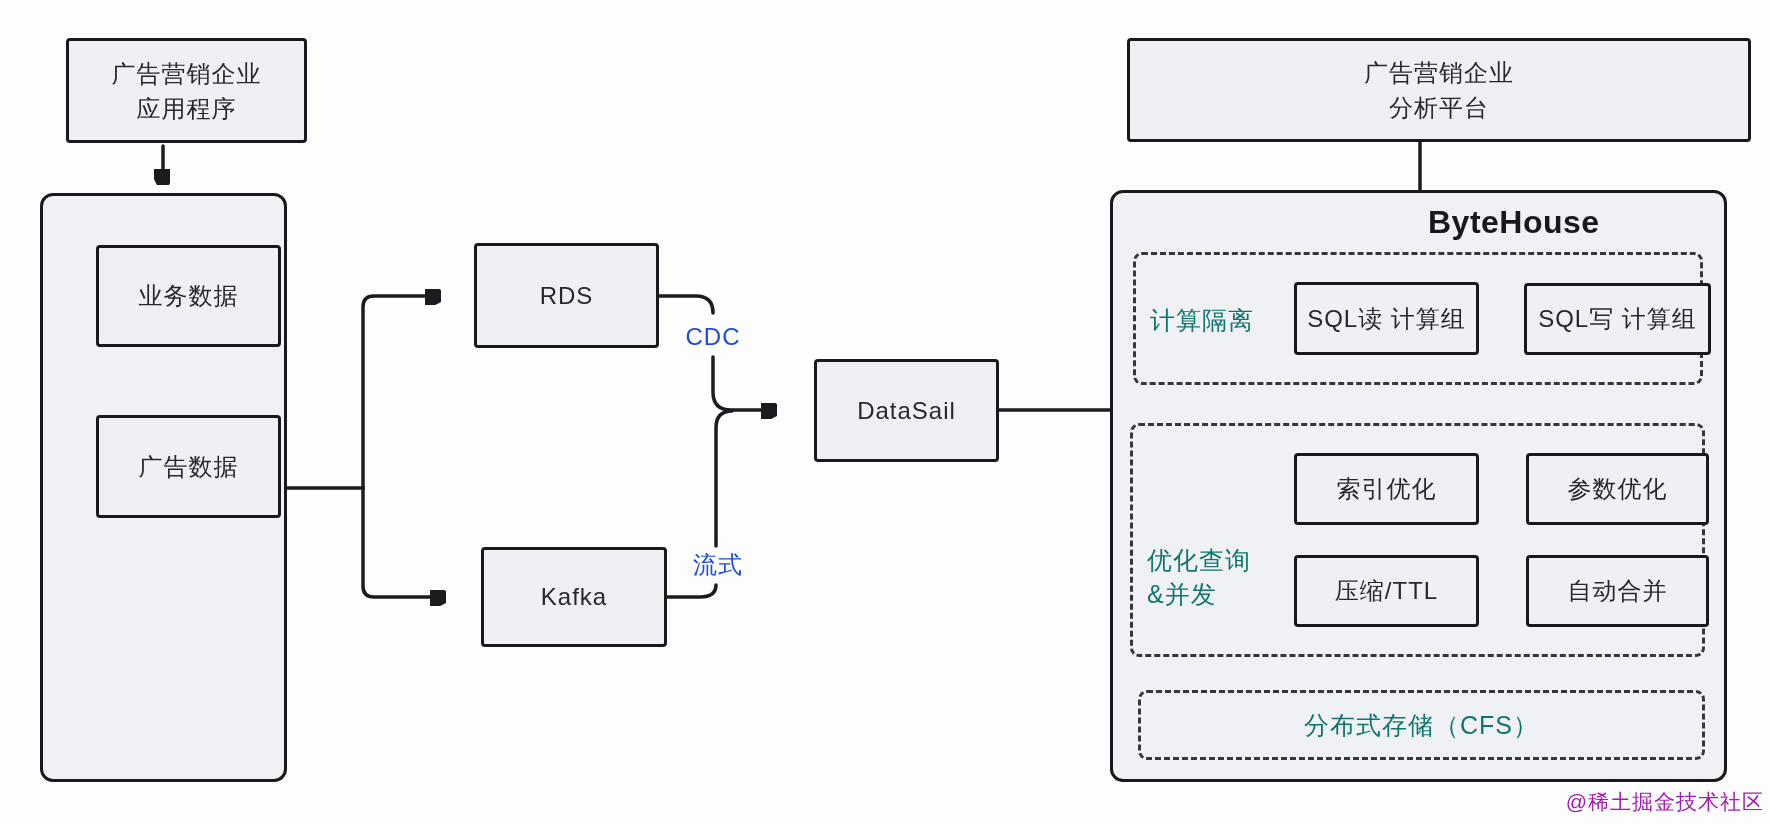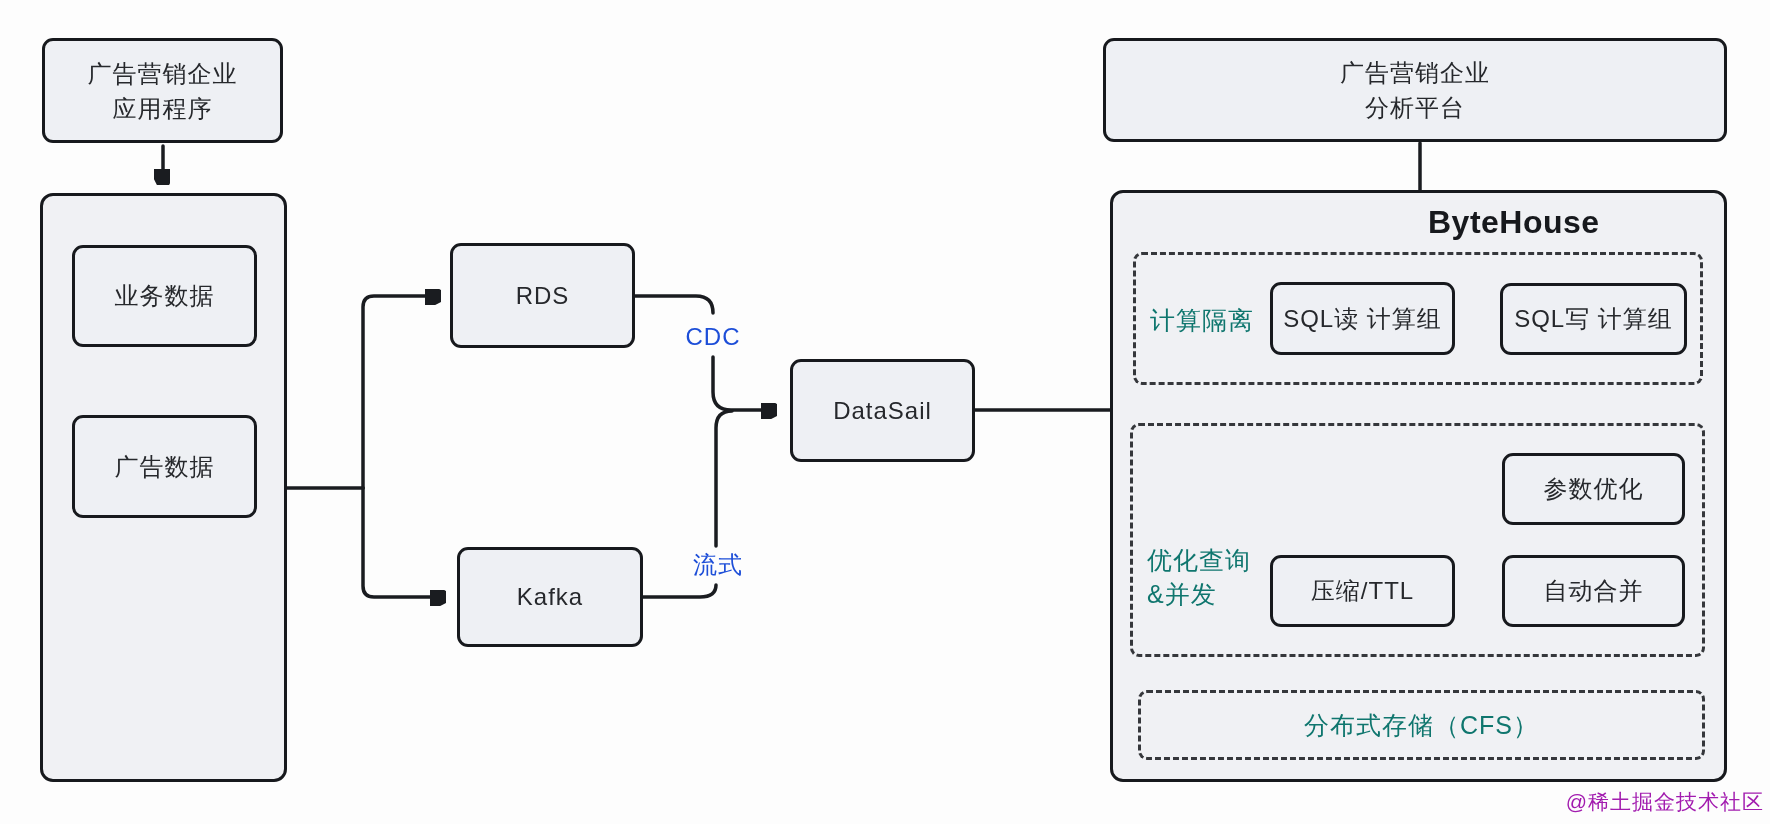--- a/index.html
+++ b/index.html
@@ -4,23 +4,23 @@
 <style>
   html,body{margin:0;padding:0;background:#ffffff;}
   #page-root{
     position:relative;width:1770px;height:824px;overflow:hidden;
     background:#fdfdfd;
     font-family:"Liberation Sans","DejaVu Sans",sans-serif;
     color:#1f2125;
   }
   .node{
     position:absolute;box-sizing:border-box;
-    background:#eef0f4;border:3px solid #17191d;border-radius:11px;
+    background:#eef0f4;border:3px solid #17191d;border-radius:4px;
     display:flex;align-items:center;justify-content:center;
-    text-align:center;font-size:24px;letter-spacing:1px;color:#26282c;
+    text-align:center;font-size:24px;letter-spacing:1px;color:#26282c;margin-left:24px;
   }
   .container{
     position:absolute;box-sizing:border-box;
     background:#f0f1f4;border:3px solid #17191d;border-radius:13px;
   }
   .dashed{
     position:absolute;box-sizing:border-box;
     border:3px dashed #35373b;border-radius:9px;background:transparent;
   }
   .two-line{line-height:35px;}
@@ -111,20 +111,23 @@
   </div>
   <div class="node" style="left:1500px;top:283px;width:187px;height:72px;">
     <span>SQL写 计算组</span>
   </div>
 
   <div class="dashed" style="left:1130px;top:423px;width:575px;height:234px;"></div>
   <div class="section-label" style="left:1147px;top:543px;line-height:34px;">
     <div>优化查询</div>
     <div>&amp;并发</div>
   </div>
+  <div class="node" style="left:1270px;top:453px;width:185px;height:72px;">
+    <span>索引优化</span>
+  </div>
   <div class="node" style="left:1502px;top:453px;width:183px;height:72px;">
     <span>参数优化</span>
   </div>
   <div class="node" style="left:1270px;top:555px;width:185px;height:72px;">
     <span>压缩/TTL</span>
   </div>
   <div class="node" style="left:1502px;top:555px;width:183px;height:72px;">
     <span>自动合并</span>
   </div>
 

